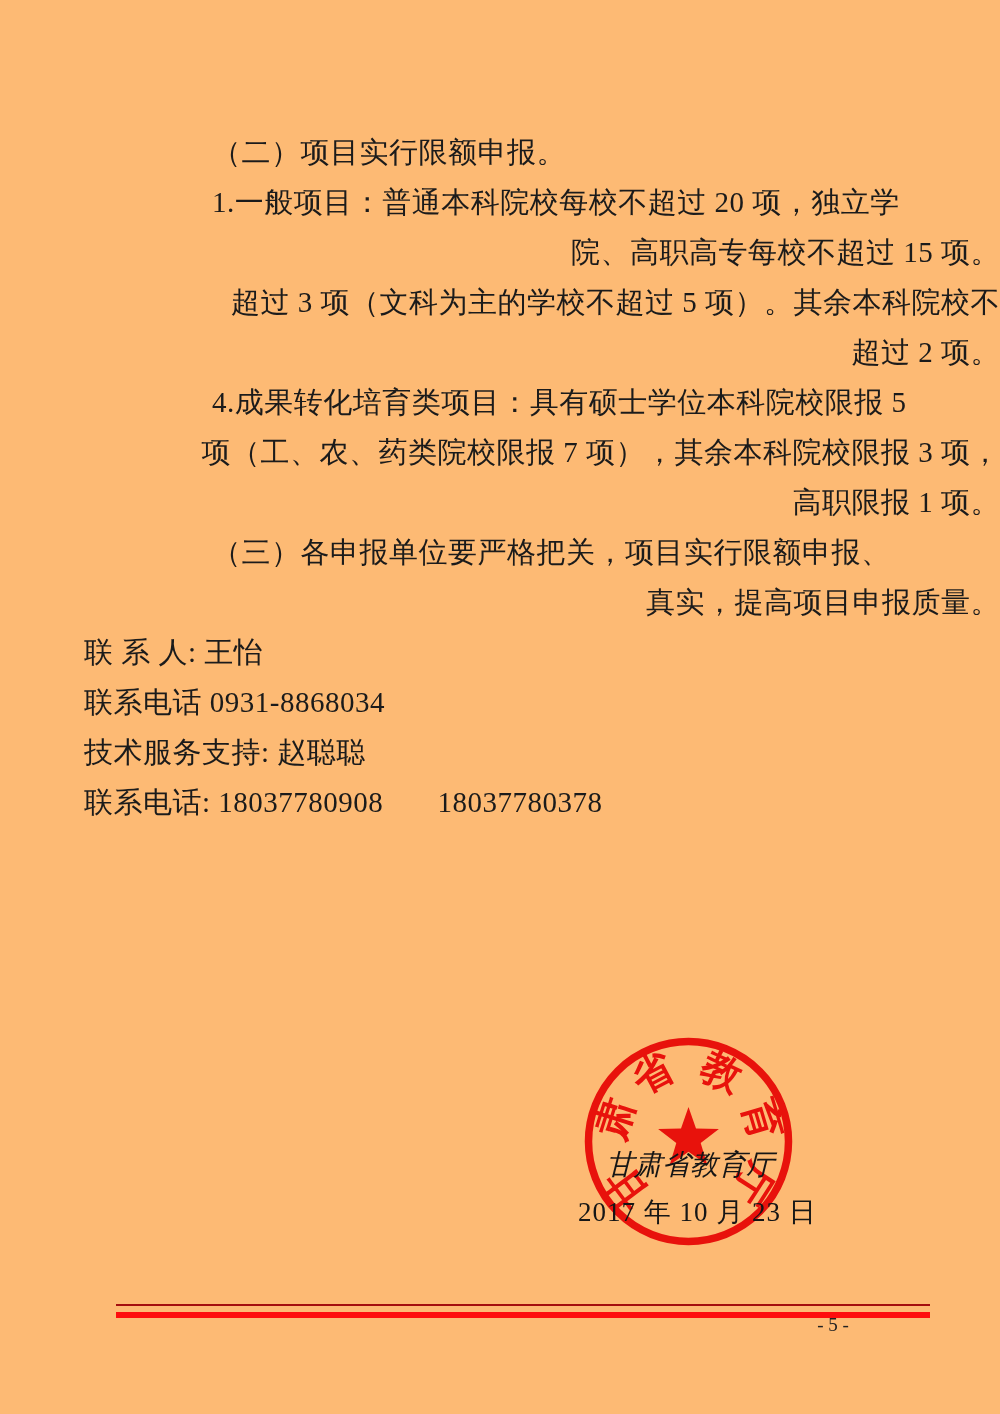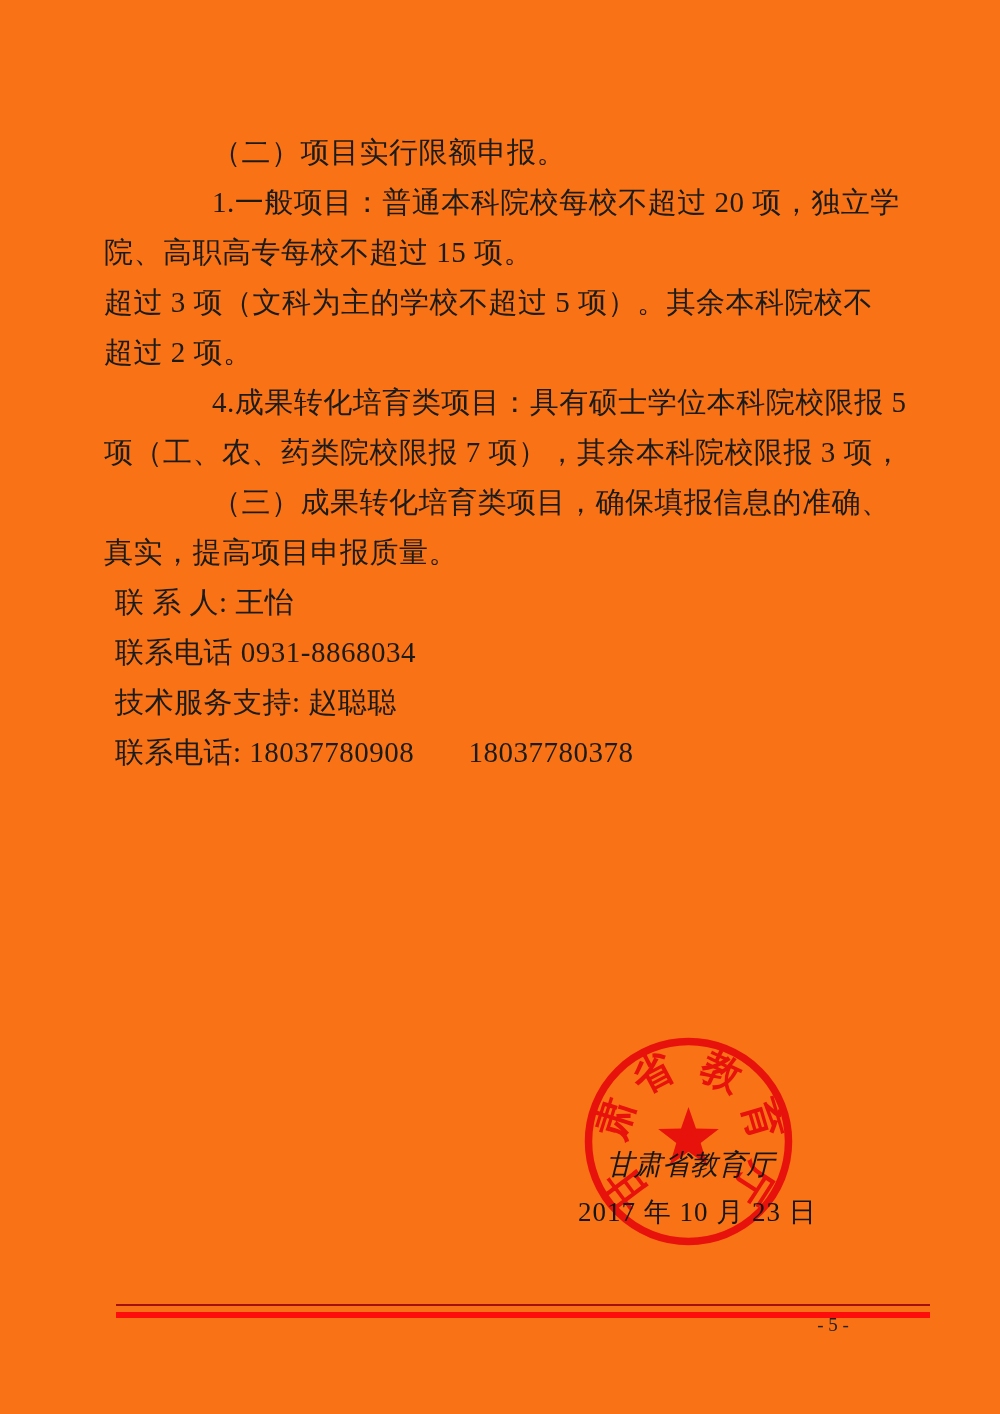--- a/index.html
+++ b/index.html
@@ -1,34 +1,34 @@
 <!DOCTYPE html>
 <html><head>
 <meta charset="utf-8">
 <style>
   html,body{margin:0;padding:0;background:#ffffff;}
   .page{
     position:relative;
     width:1000px;height:1414px;
-    background:#f97316;
+    background:#fdba74;
     overflow:hidden;
     font-family:"Liberation Serif","DejaVu Serif",serif;
     color:#1b1b1b;
   }
   
   .body-text{position:absolute;left:0;top:127px;width:1000px;}
   .line{
     height:50px;line-height:50px;
     font-size:29px;
     white-space:pre;
     letter-spacing:0.5px;
   }
   .ind-para{padding-left:212px;}
-  .ind-flush{padding-left:104px;}
-  .ind-contact{padding-left:115px;}
+  .ind-flush{padding-left:104px;text-align:right;}
+  .ind-contact{padding-left:84px;}
 
   
   .seal-svg{position:absolute;left:575px;top:1025px;width:235px;height:235px;}
   .seal-arc-char{
     font-family:"Liberation Serif","DejaVu Serif",serif;
     font-weight:bold;
   }
   .seal-agency{
     position:absolute;left:604px;top:1146px;width:172px;
     font-size:28px;text-align:center;white-space:pre;
@@ -55,21 +55,22 @@
 <div class="page">
 
   <div class="body-text">
     <div class="line ind-para">（二）项目实行限额申报。</div>
     <div class="line ind-para">1.一般项目：普通本科院校每校不超过 20 项，独立学</div>
     <div class="line ind-flush">院、高职高专每校不超过 15 项。</div>
     <div class="line ind-flush">超过 3 项（文科为主的学校不超过 5 项）。其余本科院校不</div>
     <div class="line ind-flush">超过 2 项。</div>
     <div class="line ind-para">4.成果转化培育类项目：具有硕士学位本科院校限报 5</div>
     <div class="line ind-flush">项（工、农、药类院校限报 7 项），其余本科院校限报 3 项，</div>
-    <div class="line ind-para">（三）成果转化培育类项目，确保填报信息的准确、</div>
+    <div class="line ind-flush">高职限报 1 项。</div>
+    <div class="line ind-para">（三）各申报单位要严格把关，项目实行限额申报、</div>
     <div class="line ind-flush">真实，提高项目申报质量。</div>
     <div class="line ind-contact">联 系 人: 王怡</div>
     <div class="line ind-contact">联系电话 0931-8868034</div>
     <div class="line ind-contact">技术服务支持: 赵聪聪</div>
     <div class="line ind-contact">联系电话: 18037780908       18037780378</div>
   </div>
 
   <svg class="seal-svg" viewBox="0 0 235 235" xmlns="http://www.w3.org/2000/svg">
     <circle cx="113.5" cy="116.5" r="100" fill="none" stroke="#e8120c" stroke-width="7.5"></circle>
     <polygon fill="#e8120c" points="113.5,82 121.0,103.6 143.9,104.1 125.7,118.0 132.3,139.9 113.5,126.8 94.7,139.9 101.3,118.0 83.1,104.1 106.0,103.6"></polygon>

